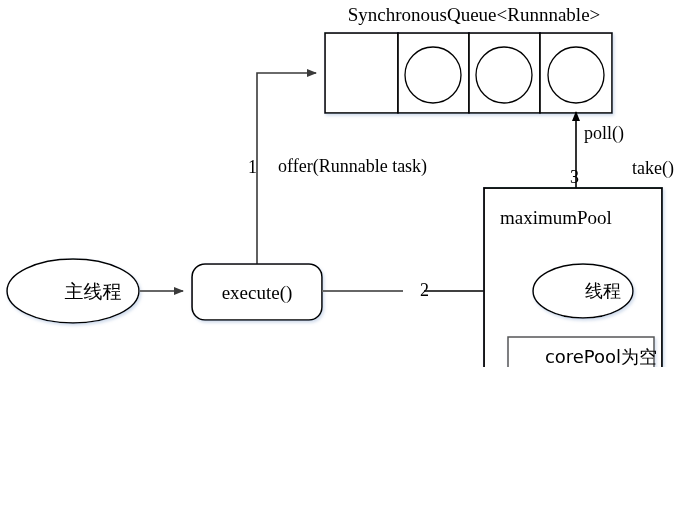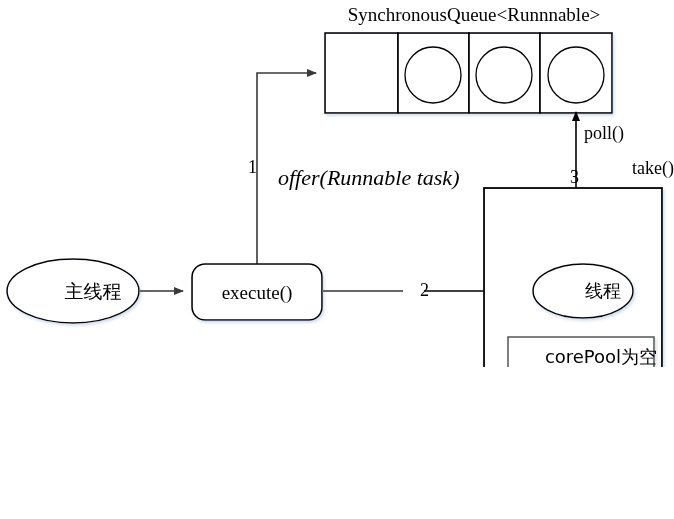--- a/index.html
+++ b/index.html
@@ -113,34 +113,35 @@
     </g>
     <g filter="url(#softShadow)">
       <ellipse cx="548" cy="464" rx="47" ry="26" fill="#ffffff" stroke="#000000" stroke-width="1.5"></ellipse>
     </g>
   </svg>
 
   <div class="lbl lbl-serif centered" style="left:474px; top:14px; font-size:19px;">SynchronousQueue&lt;Runnnable&gt;</div>
 
   <div class="lbl lbl-serif" style="left:248px; top:158px; font-size:18px;">1</div>
 
-  <div class="lbl lbl-serif" style="left:278px; top:167px; font-size:22px;font-style:italic;">offer(Runnable task)</div>
+  <div class="lbl lbl-serif" style="left:278px; top:157px; font-size:18px;">offer(Runnable task)</div>
 
   <div class="lbl lbl-serif" style="left:570px; top:168px; font-size:18px;">3</div>
 
   <div class="lbl lbl-serif" style="left:584px; top:124px; font-size:18px;">poll()</div>
 
   <div class="lbl lbl-serif" style="left:604px; top:159px; font-size:18px;margin-left:28px;">take()</div>
 
   <div class="lbl lbl-serif" style="left:420px; top:281px; font-size:18px;">2</div>
 
   <div class="lbl lbl-cjk centered" style="left:73px; top:291px; font-size:19px;">主线程</div>
 
   <div class="lbl lbl-serif centered" style="left:257px; top:292px; font-size:19px;">execute()</div>
 
+  <div class="lbl lbl-serif" style="left:500px; top:208px; font-size:19px;">maximumPool</div>
 
   <div class="lbl lbl-cjk centered" style="left:583px; top:291px; font-size:18px;">线程</div>
 
   <div class="lbl lbl-cjk centered" style="left:581px; top:357px; font-size:18px;">corePool为空</div>
 
   <div class="lbl lbl-cjk centered" style="left:614px; top:418px; font-size:17px;">线程</div>
 
   <div class="lbl lbl-cjk centered" style="left:548px; top:464px; font-size:17px;">线程</div>
 
 </div>

